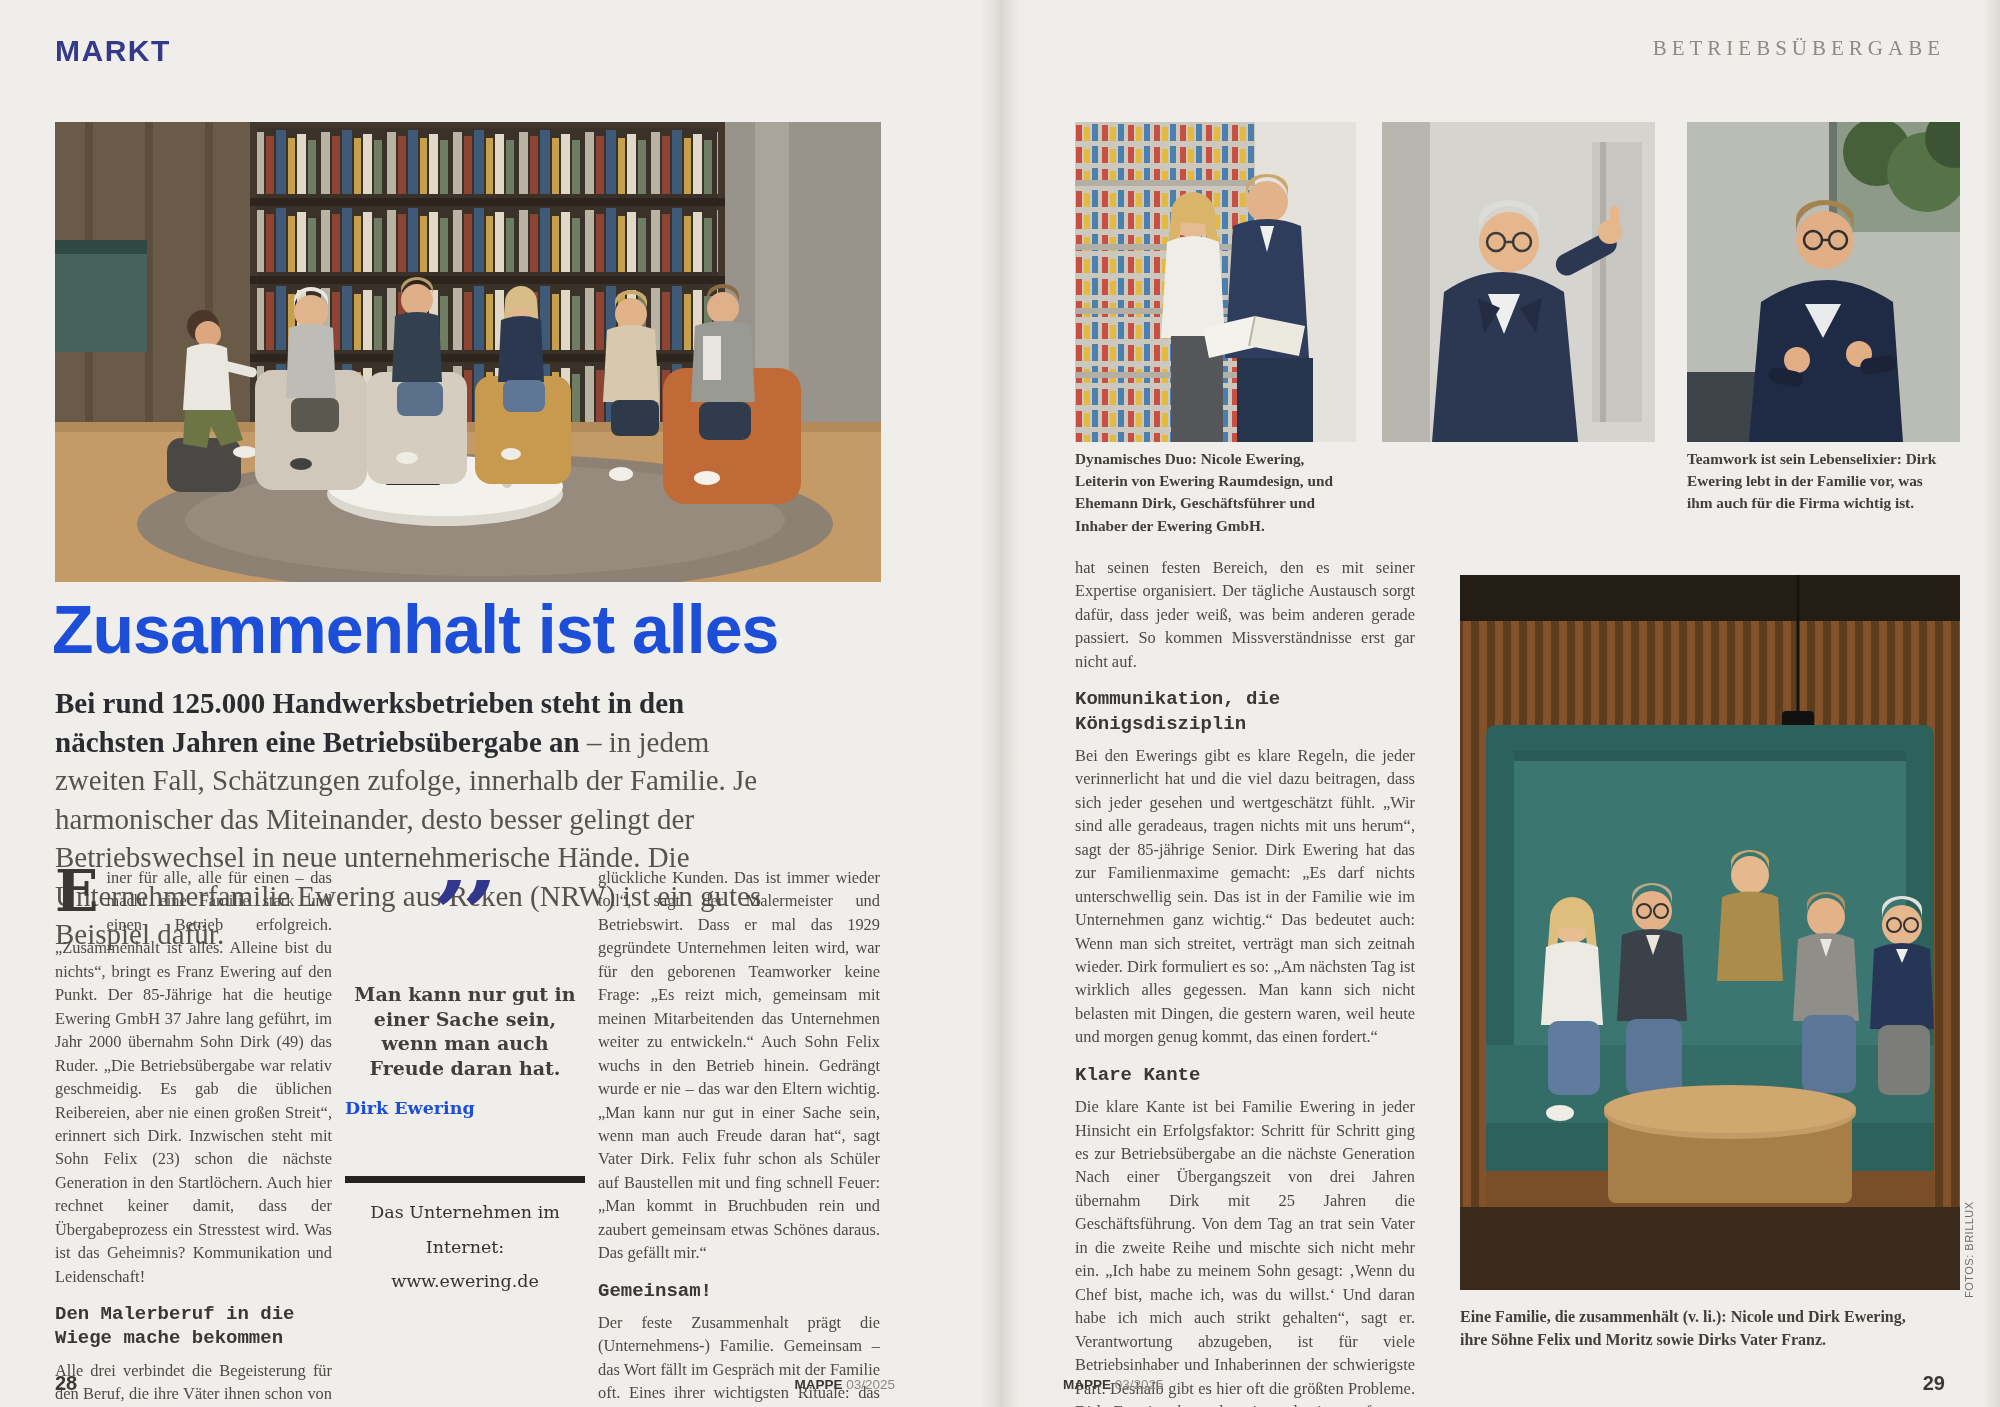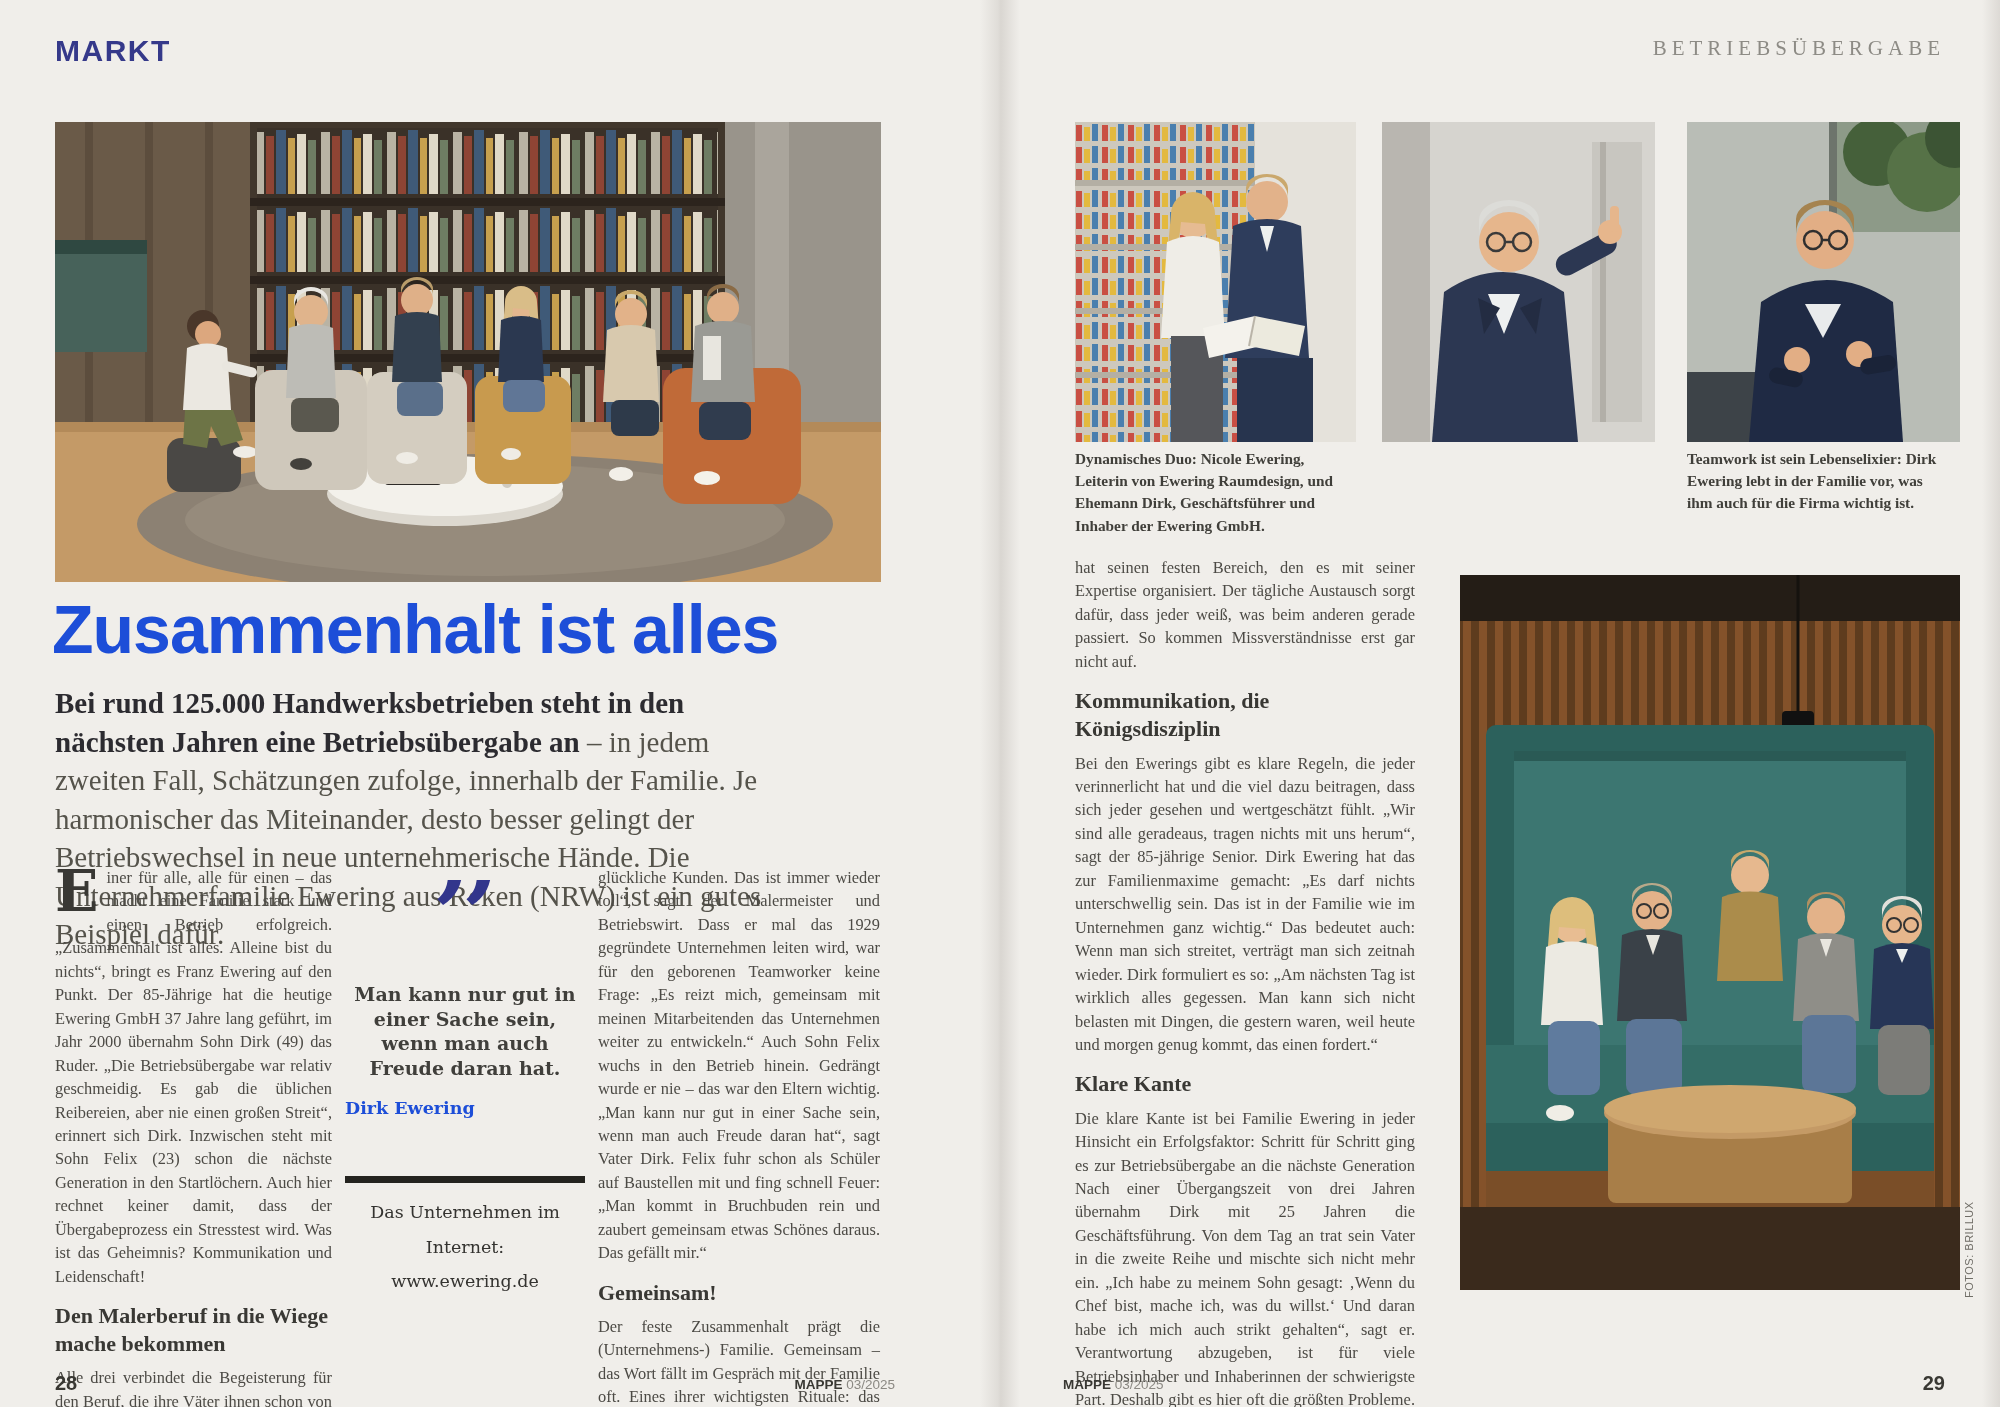--- a/index.html
+++ b/index.html
@@ -17,21 +17,21 @@
   .photo{overflow:hidden;background:#c9c6bf;}
   .photo svg{display:block;width:100%;height:100%;}
 
   .headline{font-family:Liberation Sans, sans-serif;font-weight:bold;font-size:68px;color:#1d4ed8;
     letter-spacing:-1px;margin:0;white-space:nowrap;}
 
   .intro{font-size:29px;line-height:1.33;color:#55534b;margin:0;}
   .intro .b{font-weight:bold;color:#2c2b30;}
 
   .bodytxt{font-size:16.4px;line-height:1.43;color:#4c4a45;text-align:justify;margin:0 0 9px;}
-  .subhead{font-family:Liberation Serif, serif;font-weight:bold;font-size:22px;color:#393834;
+  .subhead{font-family:Liberation Mono, monospace;font-weight:bold;font-size:19px;color:#393834;
     line-height:1.28;margin:14px 0 8px;}
   .dropcap{float:left;font-family:"DejaVu Serif",serif;font-weight:bold;font-size:57px;
     line-height:46px;padding:2px 8px 0 0;color:#393834;}
 
   .qmark{font-family:"DejaVu Serif",serif;font-size:150px;line-height:90px;height:96px;
     color:#32368c;text-align:center;display:block;overflow:hidden;}
   .pullquote{font-family:"DejaVu Serif",serif;font-weight:bold;font-size:19px;line-height:1.3;
     color:#403f3b;text-align:center;margin:6px 0 14px;}
   .qattr{font-family:"DejaVu Serif",serif;font-weight:bold;font-size:17.5px;color:#1d4ed8;text-align:left;}
   .webbox{text-align:center;}
@@ -347,20 +347,21 @@
         <path d="M436,374 l6,14 6,-14 z" fill="#eef0ee"></path>
         <rect x="418" y="450" width="52" height="70" rx="10" fill="#7c7c78"></rect>
       </g>
 
       <rect x="148" y="532" width="244" height="96" rx="8" fill="#a87e48"></rect>
       <ellipse cx="270" cy="538" rx="126" ry="26" fill="#c49a66"></ellipse>
       <ellipse cx="270" cy="534" rx="126" ry="24" fill="#cfa76f"></ellipse>
     </svg>
   </div>
 
+  <p class="abs caption" style="left:1460px;top:1305px;width:470px;font-size:16px;">Eine Familie, die zusammenhält (v. li.): Nicole und Dirk Ewering, ihre Söhne Felix und Moritz sowie Dirks Vater Franz.</p>
 
   <span class="abs credit" style="left:1963px;top:1148px;height:150px;">FOTOS: BRILLUX</span>
 
   <span class="abs magfoot" style="left:1063px;top:1377px;"><span class="m">MAPPE</span> <span>03/2025</span></span>
   <span class="abs pageno" style="left:1900px;top:1372px;width:45px;text-align:right;">29</span>
 
   <div class="abs gutter"></div>
   <div class="abs edge-r"></div>
 </div>
 

